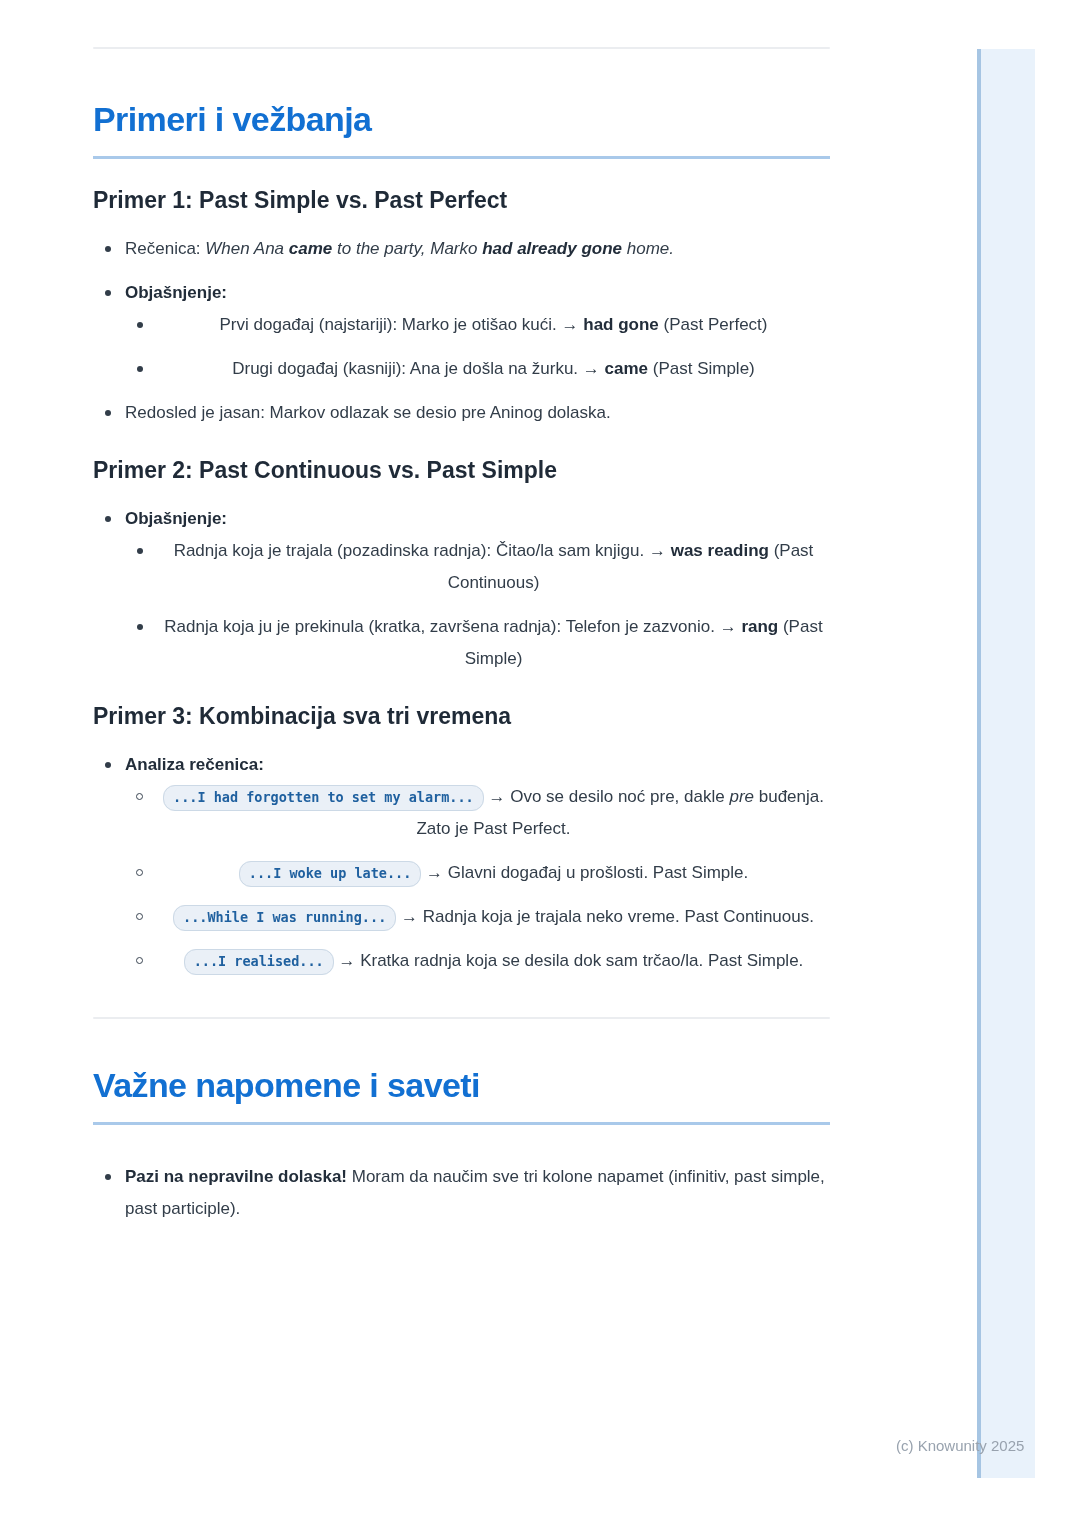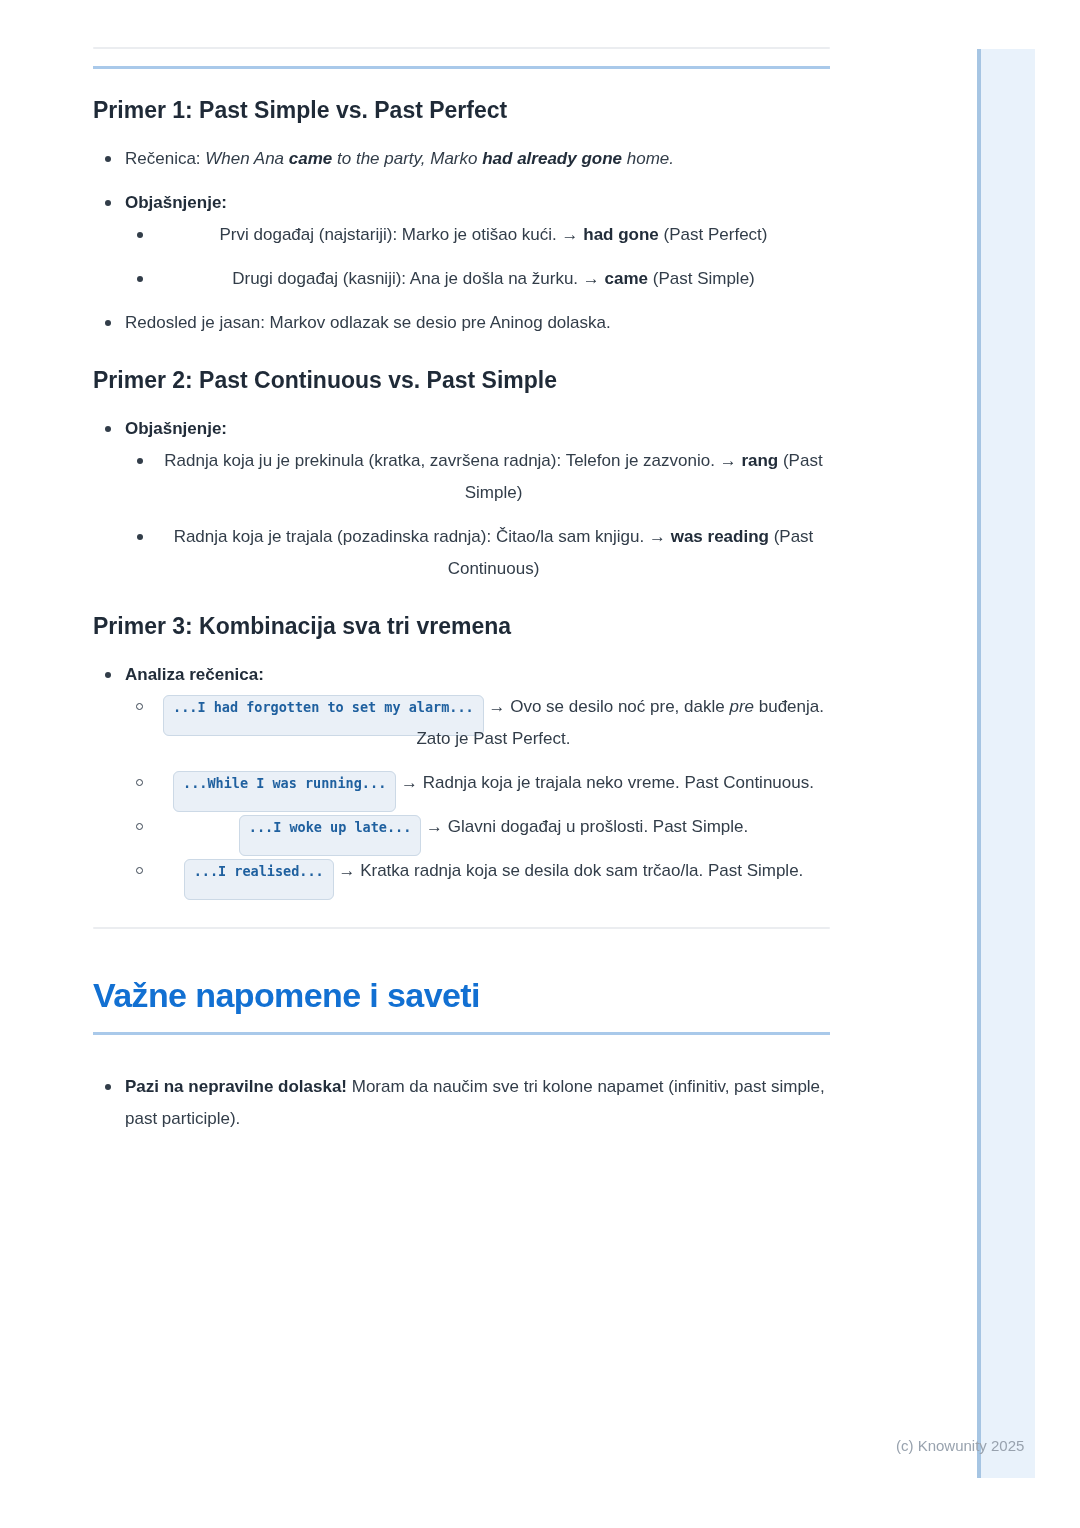--- a/index.html
+++ b/index.html
@@ -32,22 +32,22 @@
   ul.sub>li{margin-bottom:12px;text-align:center;}
   ul.hollow>li::before{
     background:transparent;border:1.5px solid #3a4552;
     width:5px;height:5px;top:12px;left:11px;
   }
   b{font-weight:700;color:#222d3a;}
   i{font-style:italic;}
   code{
     font-family:"DejaVu Sans Mono",monospace;
     font-size:13.5px;font-weight:700;color:#1f609f;
-    background:#eaf0f7;border:1px solid #ccd9e6;border-radius:6px;
-    padding:3px 9px 20px;white-space:nowrap;
+    background:#eaf0f7;border:1px solid #ccd9e6;border-radius:12px;
+    padding:3px 9px 5px;white-space:nowrap;
   }
   .s2 ul{margin-top:36px;}
   .side-bar{
     position:absolute;left:977px;top:49px;width:54px;height:1429px;
     background:#e9f2fb;border-left:4px solid #a6c5e3;z-index:0;
   }
   .copyright{
     position:absolute;left:896px;top:1436px;z-index:2;
     font-size:15px;line-height:20px;color:#98a2ae;white-space:nowrap;
   }
@@ -56,54 +56,55 @@
 <body>
 
 <div class="side-bar"></div>
 <div class="copyright">(c) Knowunity 2025</div>
 
 <div class="content">
 
   <div class="hairline hl-top"></div>
 
   <section class="s1">
+    <h1>Primeri i vežbanja</h1>
     <div class="rule"></div>
 
     <h3>Primer 1: Past Simple vs. Past Perfect</h3>
     <ul>
       <li>Rečenica: <i>When Ana <b>came</b> to the party, Marko <b>had already gone</b> home.</i></li>
       <li>
         <span><b>Objašnjenje:</b></span>
         <ul class="sub">
           <li>Prvi događaj (najstariji): Marko je otišao kući. → <b>had gone</b> (Past Perfect)</li>
           <li>Drugi događaj (kasniji): Ana je došla na žurku. → <b>came</b> (Past Simple)</li>
         </ul>
       </li>
       <li>Redosled je jasan: Markov odlazak se desio pre Aninog dolaska.</li>
     </ul>
 
     <h3>Primer 2: Past Continuous vs. Past Simple</h3>
     <ul>
       <li>
         <span><b>Objašnjenje:</b></span>
         <ul class="sub">
+          <li>Radnja koja je trajala (pozadinska radnja): Čitao/la sam knjigu. → <b>was reading</b> (Past Continuous)</li>
           <li>Radnja koja ju je prekinula (kratka, završena radnja): Telefon je zazvonio. → <b>rang</b> (Past Simple)</li>
-          <li>Radnja koja je trajala (pozadinska radnja): Čitao/la sam knjigu. → <b>was reading</b> (Past Continuous)</li>
         </ul>
       </li>
     </ul>
 
     <h3>Primer 3: Kombinacija sva tri vremena</h3>
     <ul>
       <li>
         <span><b>Analiza rečenica:</b></span>
         <ul class="sub hollow">
           <li><code>...I had forgotten to set my alarm...</code><span> → Ovo se desilo noć pre, dakle <i>pre</i> buđenja. Zato je Past Perfect.</span></li>
+          <li><code>...I woke up late...</code><span> → Glavni događaj u prošlosti. Past Simple.</span></li>
           <li><code>...While I was running...</code><span> → Radnja koja je trajala neko vreme. Past Continuous.</span></li>
-          <li><code>...I woke up late...</code><span> → Glavni događaj u prošlosti. Past Simple.</span></li>
           <li><code>...I realised...</code><span> → Kratka radnja koja se desila dok sam trčao/la. Past Simple.</span></li>
         </ul>
       </li>
     </ul>
   </section>
 
   <div class="hairline hl-mid"></div>
 
   <section class="s2">
     <h1>Važne napomene i saveti</h1>

